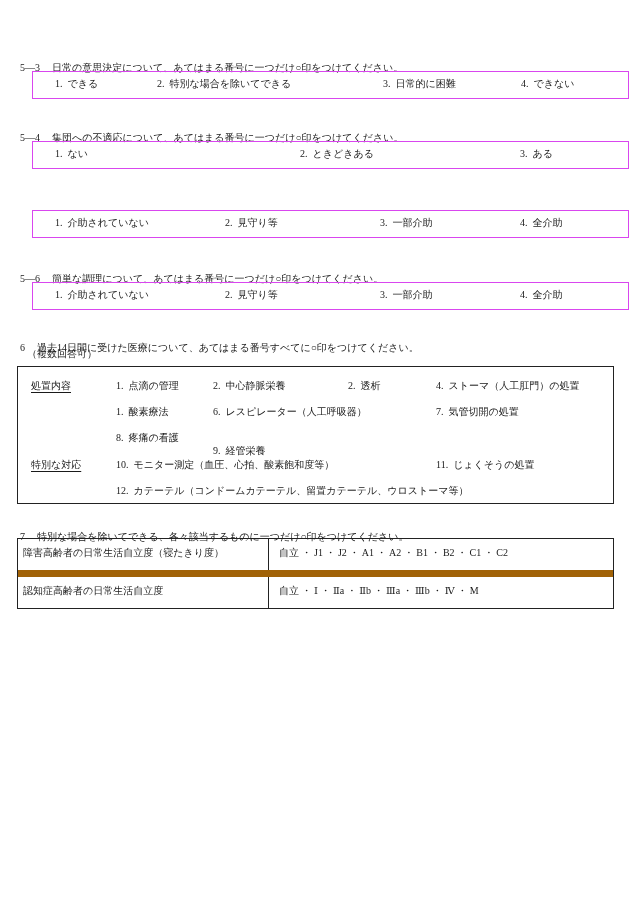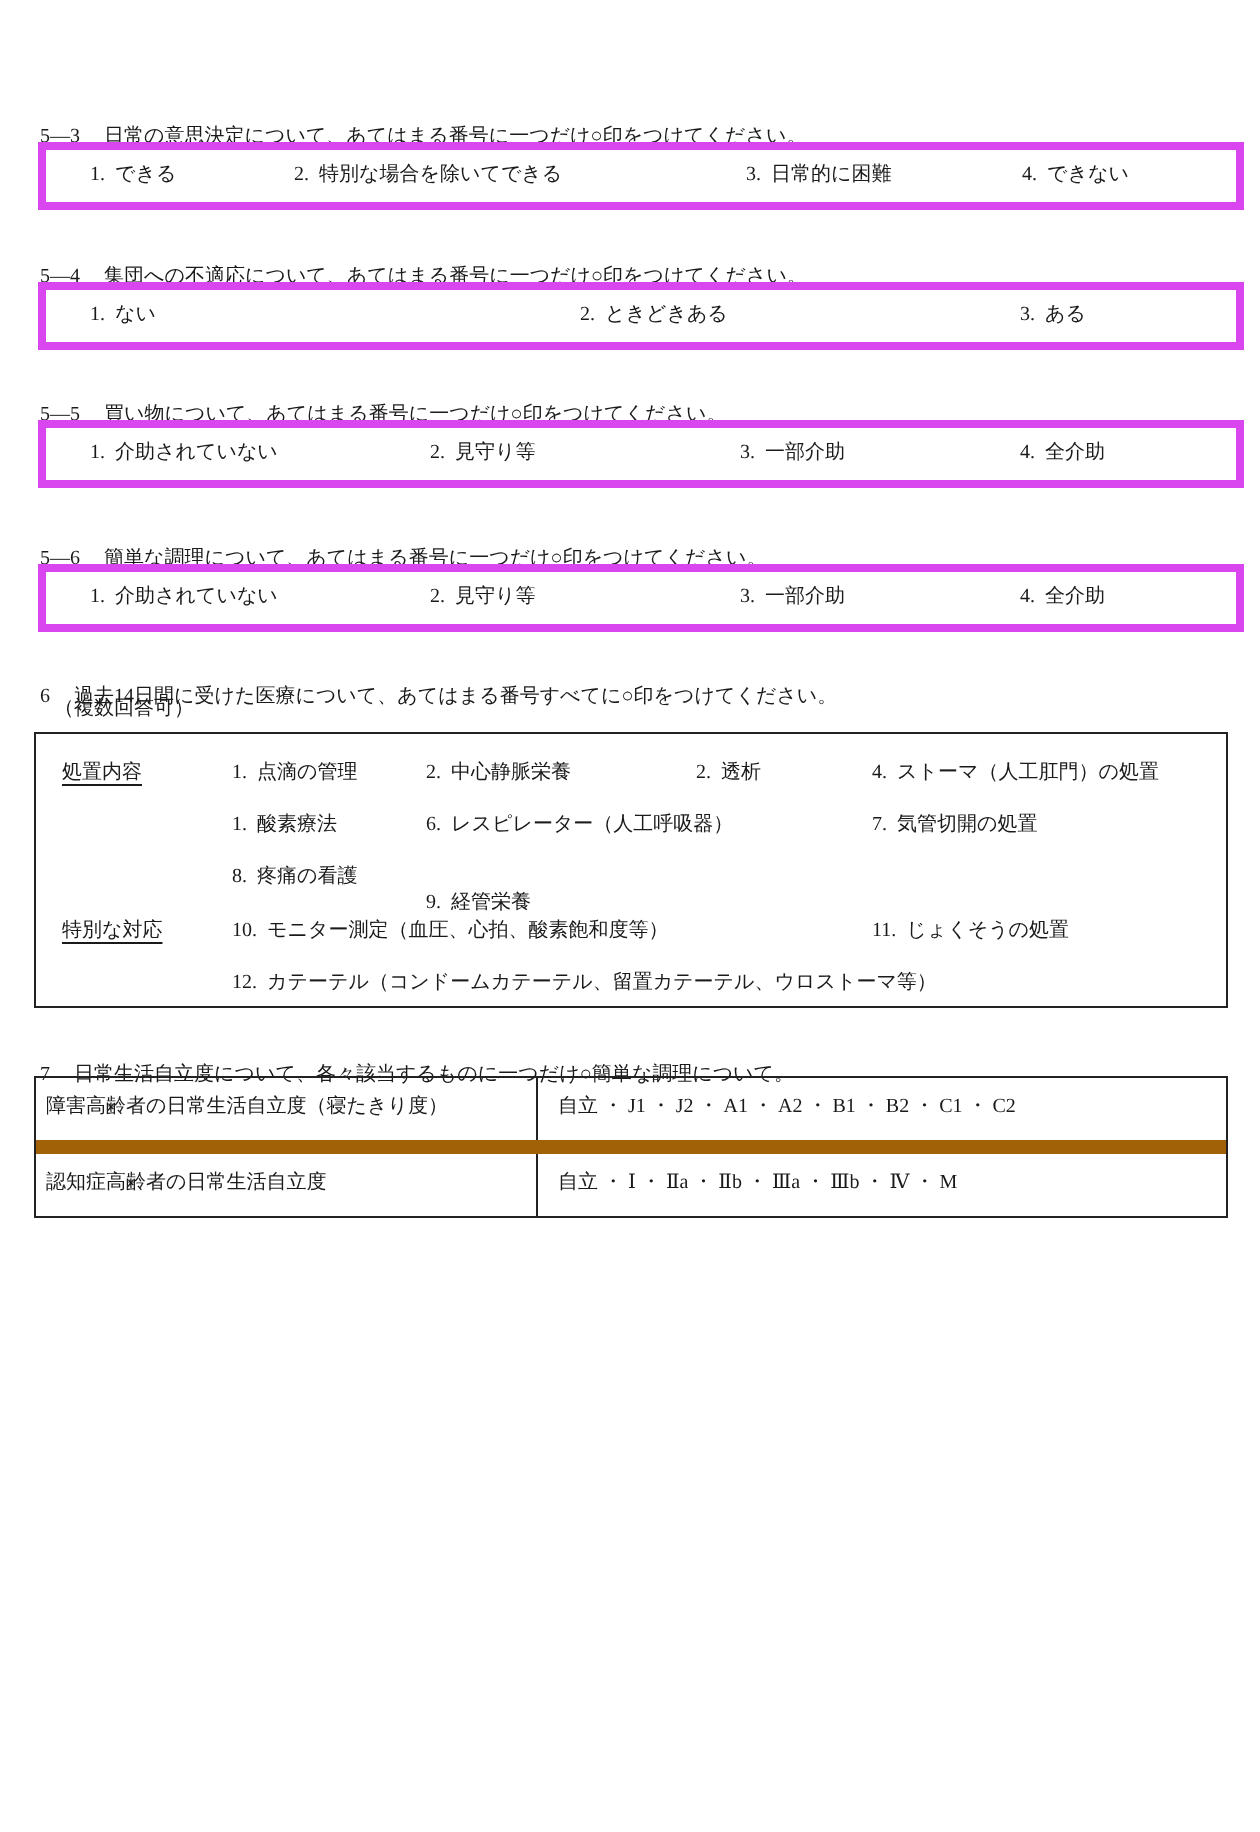--- a/index.html
+++ b/index.html
@@ -14,24 +14,24 @@
     overflow: hidden;
   }
   .qtitle {
     position: absolute;
     left: 10px;
     white-space: pre;
   }
   .qnum { margin-right: 12px; }
   .optbox {
     position: absolute;
-    left: 19px;
+    left: 32px;
     width: 595px;
     height: 26px;
-    border: 4px solid #d946ef;
+    border: 1px solid #d946ef;
   }
   .opt {
     position: absolute;
     top: 5px;
     white-space: pre;
   }
   .note {
     position: absolute;
     left: 27px;
     white-space: pre;
@@ -88,23 +88,20 @@
 
   <div class="qtitle" style="top:120px">
     <span class="qnum">5―4</span><span>集団への不適応について、あてはまる番号に一つだけ○印をつけてください。</span>
   </div>
   <div class="optbox" style="top:141px">
     <span class="opt" style="left:22px">1.  ない</span>
     <span class="opt" style="left:267px">2.  ときどきある</span>
     <span class="opt" style="left:487px">3.  ある</span>
   </div>
 
-  <div class="qtitle" style="top:189px">
-    <span class="qnum">5―5</span><span>買い物について、あてはまる番号に一つだけ○印をつけてください。</span>
-  </div>
   <div class="optbox" style="top:210px">
     <span class="opt" style="left:22px">1.  介助されていない</span>
     <span class="opt" style="left:192px">2.  見守り等</span>
     <span class="opt" style="left:347px">3.  一部介助</span>
     <span class="opt" style="left:487px">4.  全介助</span>
   </div>
 
   <div class="qtitle" style="top:261px">
     <span class="qnum">5―6</span><span>簡単な調理について、あてはまる番号に一つだけ○印をつけてください。</span>
   </div>
@@ -130,21 +127,21 @@
     <span class="meditem" style="left:418px;top:38px">7.  気管切開の処置</span>
     <span class="meditem" style="left:98px;top:64px">8.  疼痛の看護</span>
     <span class="meditem" style="left:195px;top:77px">9.  経管栄養</span>
     <span class="meditem ul" style="left:13px;top:91px">特別な対応</span>
     <span class="meditem" style="left:98px;top:91px">10.  モニター測定（血圧、心拍、酸素飽和度等）</span>
     <span class="meditem" style="left:418px;top:91px">11.  じょくそうの処置</span>
     <span class="meditem" style="left:98px;top:117px">12.  カテーテル（コンドームカテーテル、留置カテーテル、ウロストーマ等）</span>
   </div>
 
   <div class="qtitle" style="top:519px">
-    <span class="qnum">7</span><span>日常生活自立度について、各々該当するものに一つだけ○簡単な調理について。</span>
+    <span class="qnum">7</span><span>特別な場合を除いてできる、各々該当するものに一つだけ○印をつけてください。</span>
   </div>
   <div class="adl-table" style="top:538px">
     <div class="trow">
       <div class="tlabel">障害高齢者の日常生活自立度（寝たきり度）</div>
       <div class="tvalue">自立 ・ J1 ・ J2 ・ A1 ・ A2 ・ B1 ・ B2 ・ C1 ・ C2</div>
     </div>
     <div class="trow">
       <div class="tlabel">認知症高齢者の日常生活自立度</div>
       <div class="tvalue">自立 ・ Ⅰ ・ Ⅱa ・ Ⅱb ・ Ⅲa ・ Ⅲb ・ Ⅳ ・ M</div>
     </div>

